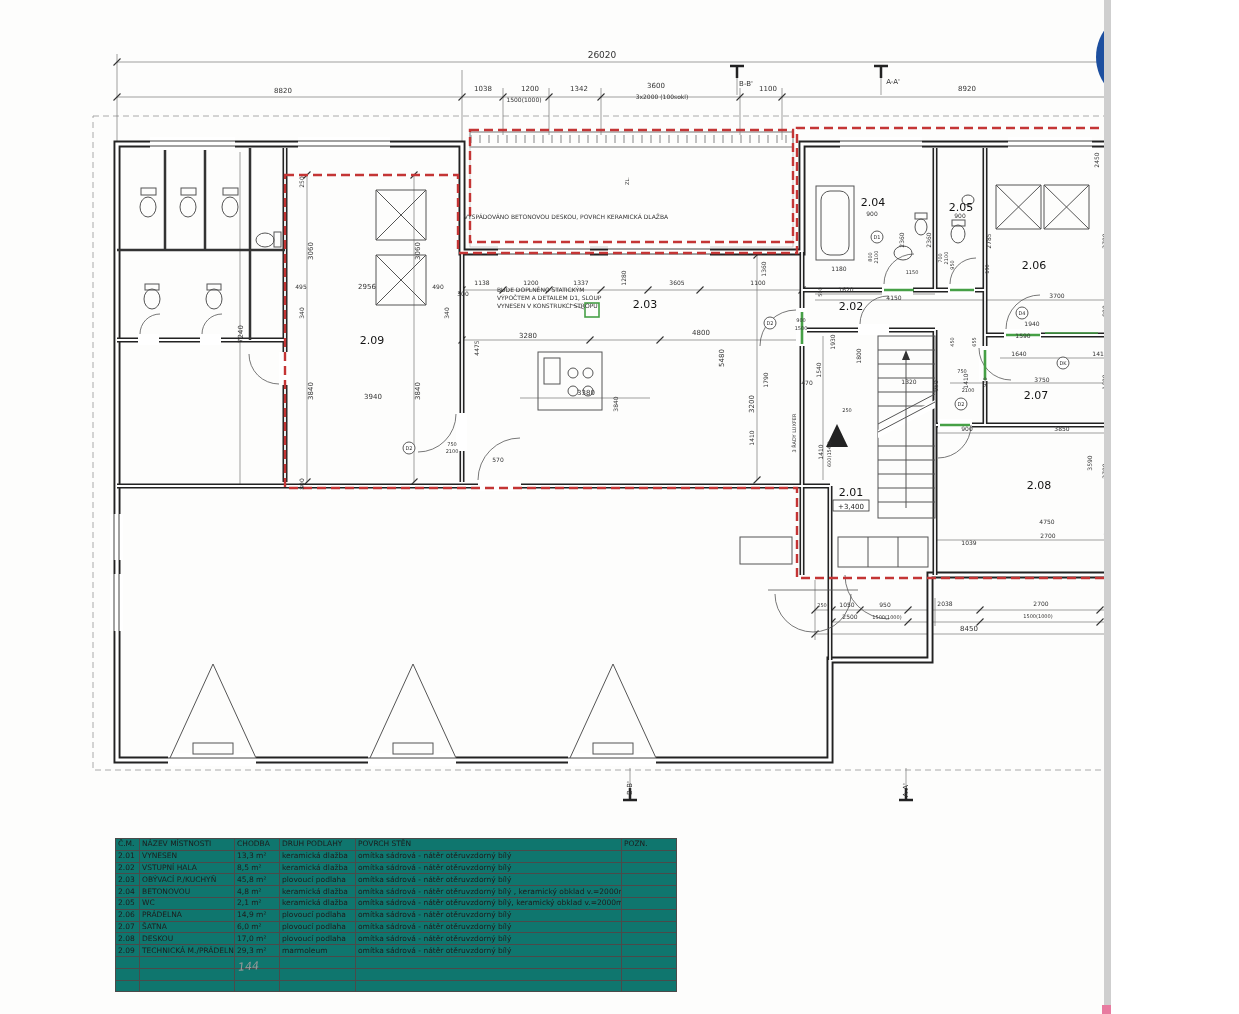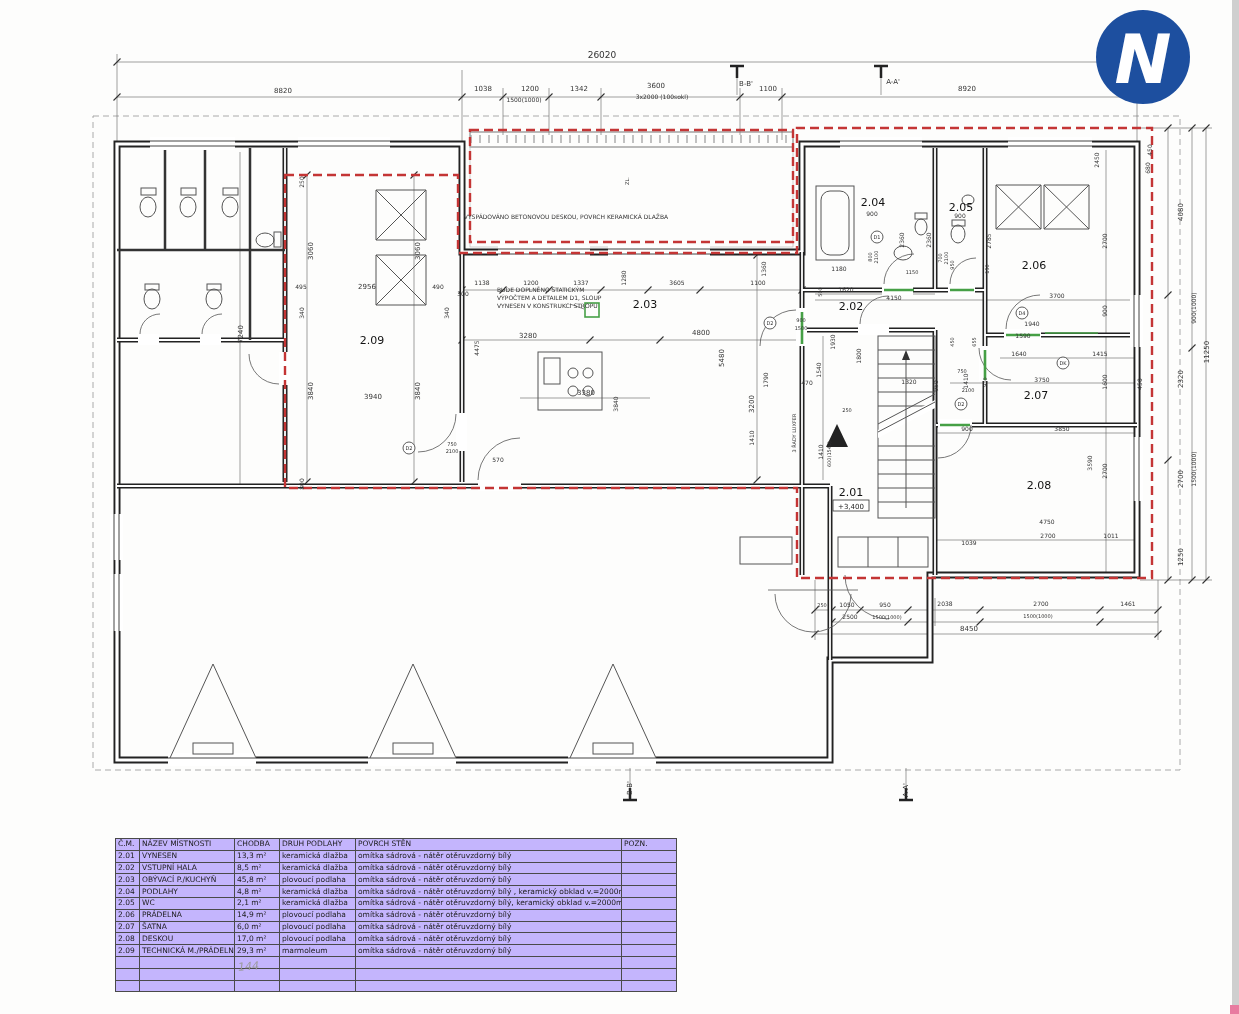--- a/index.html
+++ b/index.html
@@ -1,21 +1,21 @@
 <!DOCTYPE html>
 <html><head>
 <meta charset="utf-8">
 <style>
   html,body{margin:0;padding:0;background:#fff}
   body{font-family:"DejaVu Sans",sans-serif}
-  .sheet{position:relative;width:1239px;height:1014px;background:#fdfdfc;overflow:hidden}
+  .sheet{position:relative;width:1111px;height:1014px;background:#fdfdfc;overflow:hidden}
   svg text{font-family:"DejaVu Sans",sans-serif}
   .scan-edge{position:absolute;right:0;top:0;width:7px;height:1014px;background:#cfcfcf}
   .scan-corner{position:absolute;right:0;bottom:0;width:9px;height:9px;background:#e87ba0}
-  table.roomtable{position:absolute;left:115px;top:838px;width:561px;border-collapse:collapse;table-layout:fixed;background:#c4b5fd}
+  table.roomtable{position:absolute;left:115px;top:838px;width:561px;border-collapse:collapse;table-layout:fixed;background:#0f766e}
   table.roomtable th,table.roomtable td{
     border:1px solid #4a4a4a;font-size:7.5px;font-weight:normal;text-align:left;
     padding:0 2px;height:10.8px;line-height:1.05;white-space:nowrap;overflow:hidden;color:#1c1c1c}
   .hand{position:absolute;left:238px;top:960px;font-size:11px;font-style:italic;color:#9a9a9a;transform:rotate(-4deg)}
 </style>
 </head>
 <body>
 
 <div class="sheet">
 
@@ -396,21 +396,21 @@
         <tr>
           <td>2.03</td>
           <td>OBÝVACÍ P./KUCHYŇ</td>
           <td>45,8 m²</td>
           <td>plovoucí podlaha</td>
           <td>omítka sádrová - nátěr otěruvzdorný bílý</td>
           <td></td>
         </tr>
         <tr>
           <td>2.04</td>
-          <td>PODLAHY</td>
+          <td>BETONOVOU</td>
           <td>4,8 m²</td>
           <td>keramická dlažba</td>
           <td>omítka sádrová - nátěr otěruvzdorný bílý , keramický obklad v.=2000mm</td>
           <td></td>
         </tr>
         <tr>
           <td>2.05</td>
           <td>WC</td>
           <td>2,1 m²</td>
           <td>keramická dlažba</td>

